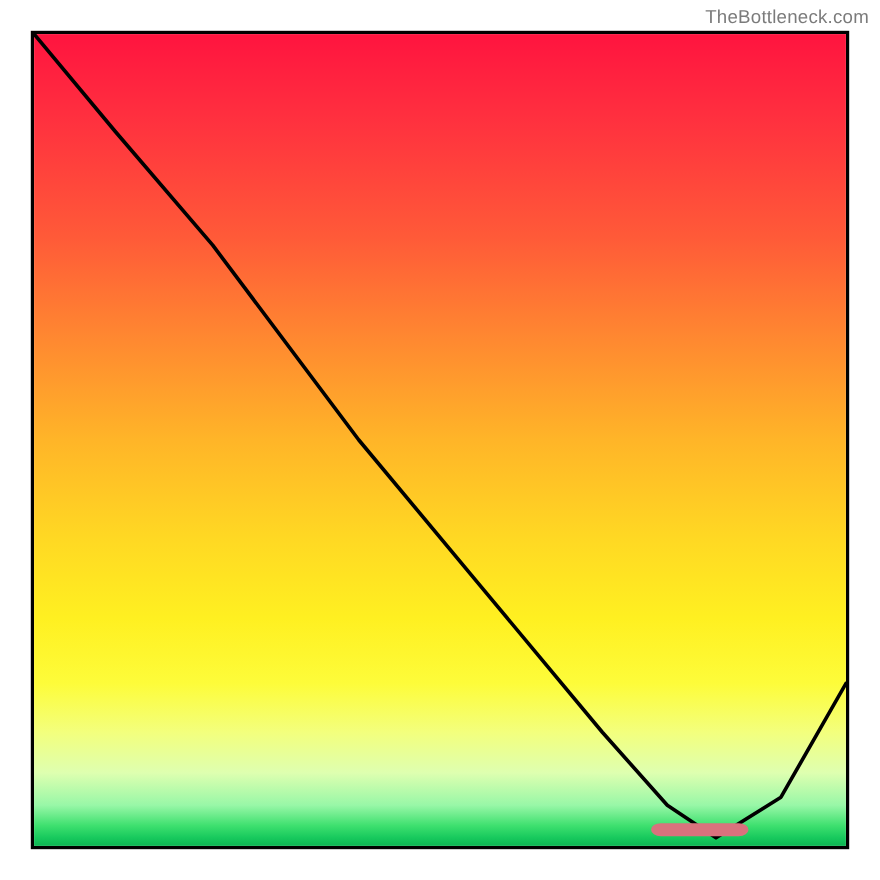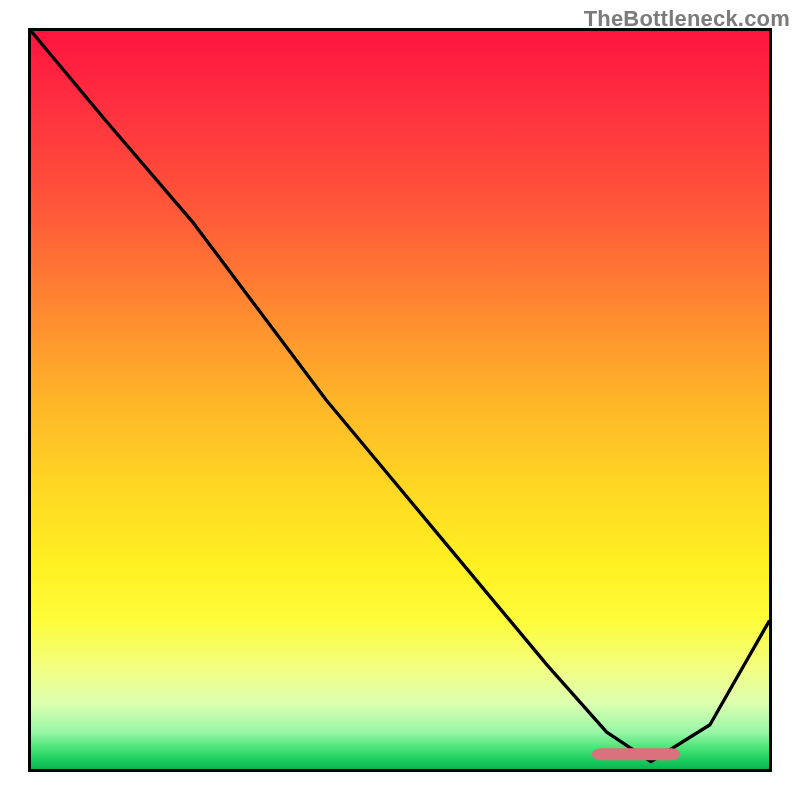--- a/index.html
+++ b/index.html
@@ -12,22 +12,22 @@
   }
   .stage {
     position: relative;
     width: 800px;
     height: 800px;
   }
   .watermark {
     position: absolute;
     top: 6px;
     right: 10px;
-    font-size: 22px;
-    font-weight: 700;
+    font-size: 17px;
+    font-weight: 400;
     color: #7b7b7b;
     letter-spacing: 0.2px;
     user-select: none;
   }
   .plot-frame {
     position: absolute;
     left: 28px;
     top: 28px;
     width: 744px;
     height: 744px;

